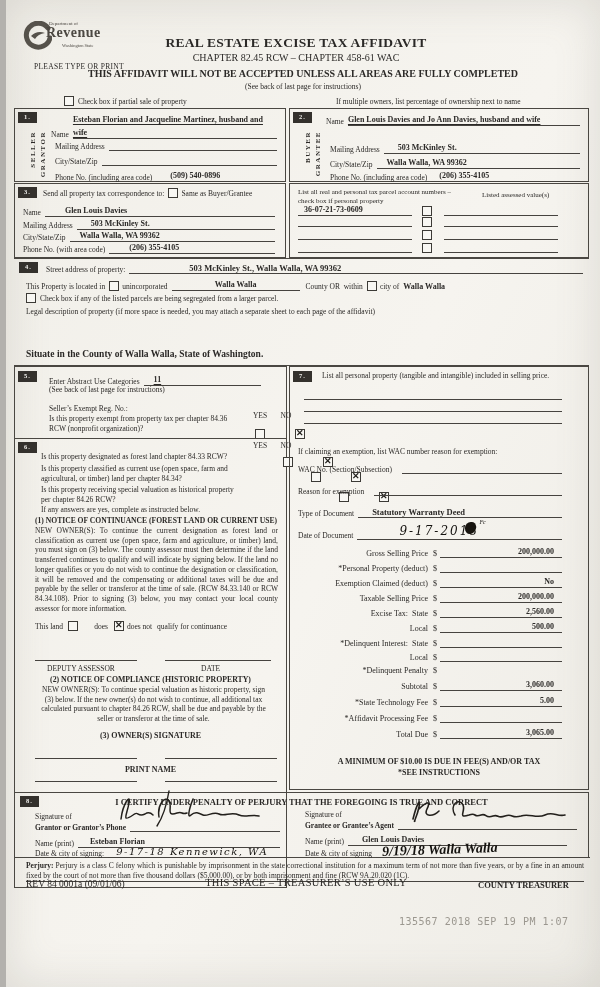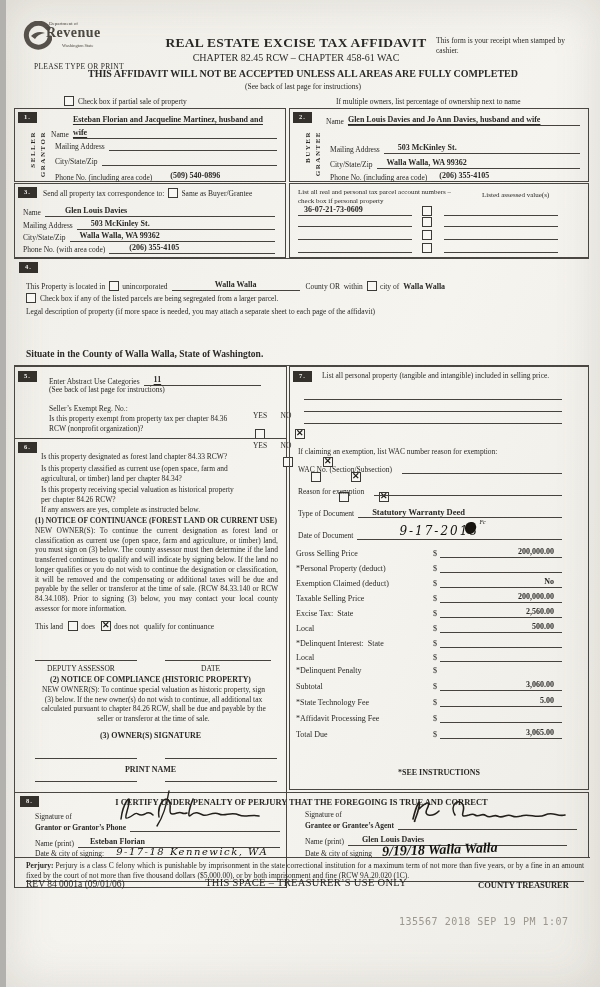--- a/index.html
+++ b/index.html
@@ -19,21 +19,21 @@
   .line{border-top:1px solid #46433f;height:0}
   .val{font-weight:bold;font-size:8px}
   .uline{text-decoration:underline;text-underline-offset:2px}
   .cb{display:inline-block;width:8px;height:8px;border:1px solid #3c3a36;position:relative;
       vertical-align:-1px;background:#f8f7f3;flex:none}
   .cb.checked::before{content:"\2715";position:absolute;left:0;top:-2px;font-size:9px;font-weight:bold;color:#1f1d1a}
   .vlab{position:absolute;writing-mode:vertical-rl;transform:rotate(180deg);
         font-size:7px;font-weight:bold;letter-spacing:1.5px}
   .c{text-align:center}.b{font-weight:bold}.j{text-align:justify}
   .feerow{position:absolute;display:flex;align-items:flex-end;font-size:8px}
-  .feelbl{width:132px;white-space:pre}
+  .feelbl{width:132px;text-align:right;white-space:pre}
   .fdol{margin:0 3px 0 5px}
   .fline{flex:1;border-bottom:1px solid #46433f;text-align:right;min-height:10px;line-height:10px}
   .fval{font-weight:bold;padding-right:8px}
   .hand{font-style:italic;color:#14120f;font-family:"DejaVu Serif",serif}
   .handbig{font-style:italic;font-weight:bold;font-size:14px;color:#14120f;display:inline-block;transform:rotate(-2deg);white-space:nowrap}
   .blob{position:absolute;width:11px;height:12px;background:#17140f;border-radius:55% 40% 60% 45%}
   .fc{position:absolute;font-size:6px;font-style:italic;color:#14120f}
   .stamp{font-family:"DejaVu Sans Mono",monospace;color:#9b978f;letter-spacing:.5px;font-size:10px}
   .p75{font-size:7.5px;line-height:9.7px}
 </style>
@@ -47,21 +47,20 @@
       <path d="M26,7 A12,12 0 1 0 28,17" stroke="#56524b" stroke-width="5" fill="none" stroke-linecap="round"></path>
       <path d="M9,15 q6,-6 14,-3 q-7,1 -10,6 z" fill="#56524b"></path>
     </svg>
     <span class="abs" style="left:27px;top:1px;font-size:5px;color:#4c4842">Department of</span>
     <span class="abs" style="left:24px;top:5px;font-size:14px;font-weight:bold;color:#4c4842;letter-spacing:.5px">Revenue</span>
     <span class="abs" style="left:40px;top:23px;font-size:4.5px;color:#4c4842">Washington State</span>
   </div>
   <div class="abs lbl" style="left:28px;top:62px;letter-spacing:.3px">PLEASE TYPE OR PRINT</div>
   <div class="abs c" style="left:130px;top:35px;width:320px;font-size:13.5px;font-weight:bold;letter-spacing:.3px">REAL ESTATE EXCISE TAX AFFIDAVIT</div>
   <div class="abs c" style="left:130px;top:52px;width:320px;font-size:10px">CHAPTER 82.45 RCW – CHAPTER 458-61 WAC</div>
-  <div class="abs lbl" style="left:430px;top:36px;width:130px;line-height:10px">This form is your receipt when stamped by cashier.</div>
   <div class="abs c b" style="left:0;top:68px;width:594px;font-size:10px">THIS AFFIDAVIT WILL NOT BE ACCEPTED UNLESS ALL AREAS ARE FULLY COMPLETED</div>
   <div class="abs c lbl" style="left:0;top:82px;width:594px">(See back of last page for instructions)</div>
 
   <div class="abs frow" style="left:58px;top:96px">
     <span class="cb"></span>
     <span class="lbl" style="margin-left:4px">Check box if partial sale of property</span>
   </div>
   <div class="abs lbl" style="left:330px;top:97px">If multiple owners, list percentage of ownership next to name</div>
 
   <div class="bx" style="left:8px;top:108px;width:272px;height:74px">
@@ -153,20 +152,24 @@
     </div>
     <div class="abs frow" style="left:8px;top:58px;right:30px">
       <span class="fill" style="margin:0;max-width:132px"><span class="val"></span></span>
       <span class="cb" style="margin-left:10px"></span>
       <span class="fill" style="margin-left:12px"></span>
     </div>
   </div>
 
   <div class="bx" style="left:8px;top:258px;width:575px;height:108px;border-left:none;border-right:none">
     <span class="num" style="left:5px;top:3px">4.</span>
+    <div class="frow abs" style="left:32px;top:2px;right:6px">
+      <span class="lbl">Street address of property:</span>
+      <span class="fill"><span class="val" style="padding-left:60px;font-size:8.5px">503 McKinley St., Walla Walla, WA  99362</span></span>
+    </div>
     <div class="frow abs" style="left:12px;top:18px;right:20px">
       <span class="lbl">This Property is located in</span>
       <span class="cb" style="margin-left:4px"></span>
       <span class="lbl" style="margin-left:3px">unincorporated</span>
       <span class="fill c" style="max-width:128px"><span class="val">Walla Walla</span></span>
       <span class="lbl" style="margin-left:6px;white-space:pre">County OR  within</span>
       <span class="cb" style="margin-left:4px"></span>
       <span class="lbl" style="margin-left:3px">city of</span>
       <span class="val" style="margin-left:4px">Walla Walla</span>
     </div>
@@ -206,21 +209,21 @@
     <span class="cb abs" style="left:240px;top:120px"></span>
     <span class="cb abs checked" style="left:266px;top:120px"></span>
     <div class="abs p75" style="left:26px;top:138px">If any answers are yes, complete as instructed below.</div>
 
     <div class="abs b" style="left:20px;top:149px;font-size:7.6px">(1) NOTICE OF CONTINUANCE (FOREST LAND OR CURRENT USE)</div>
     <div class="abs p75 j" style="left:20px;top:159px;width:243px">NEW OWNER(S): To continue the current designation as forest land or classification as current use (open space, farm and agriculture, or timber) land, you must sign on (3) below.  The county assessor must then determine if the land transferred continues to qualify and will indicate by signing below. If the land no longer qualifies or you do not wish to continue the designation or classification, it will be removed and the compensating or additional taxes will be due and payable by the seller or transferor at the time of sale.  (RCW 84.33.140 or RCW 84.34.108). Prior to signing (3) below, you may contact your local county assessor for more information.</div>
 
     <div class="abs frow" style="left:20px;top:254px">
       <span class="lbl">This land</span>
       <span class="cb" style="margin-left:5px"></span>
-      <span class="lbl" style="margin-left:3px">does</span>
+      <span class="lbl" style="margin-left:16px">does</span>
       <span class="cb checked" style="margin-left:6px"></span>
       <span class="lbl" style="margin-left:3px">does not</span>
       <span class="lbl" style="margin-left:5px">qualify for continuance</span>
     </div>
 
     <div class="abs line" style="left:20px;top:293px;width:102px"></div>
     <div class="abs line" style="left:150px;top:293px;width:106px"></div>
     <span class="abs lbl" style="left:32px;top:297px">DEPUTY ASSESSOR</span>
     <span class="abs lbl" style="left:186px;top:297px">DATE</span>
 
@@ -322,20 +325,21 @@
         <span class="feelbl">*Affidavit Processing Fee</span>
         <span class="fdol">$</span>
         <span class="fline"><span class="fval"></span></span>
       </div>
     <div class="feerow" style="left:6px;right:26px;top:361px">
         <span class="feelbl">Total Due</span>
         <span class="fdol">$</span>
         <span class="fline"><span class="fval">3,065.00</span></span>
       </div>
 
+    <div class="abs c b" style="left:0;right:0;top:390px;font-size:8px">A MINIMUM OF $10.00 IS DUE IN FEE(S) AND/OR TAX</div>
     <div class="abs c b" style="left:0;right:0;top:401px;font-size:8px">*SEE INSTRUCTIONS</div>
   </div>
 
   <div class="bx" style="left:8px;top:792px;width:575px;height:66px">
     <span class="num" style="left:5px;top:3px">8.</span>
     <div class="abs c b" style="left:0;right:0;top:4px;font-size:8.5px">I CERTIFY UNDER PENALTY OF PERJURY THAT THE FOREGOING IS TRUE AND CORRECT</div>
 
     <div class="abs lbl" style="left:20px;top:19px">Signature of</div>
     <div class="frow abs" style="left:20px;top:28px;width:245px">
       <span class="lbl b">Grantor or Grantor’s Phone</span>

